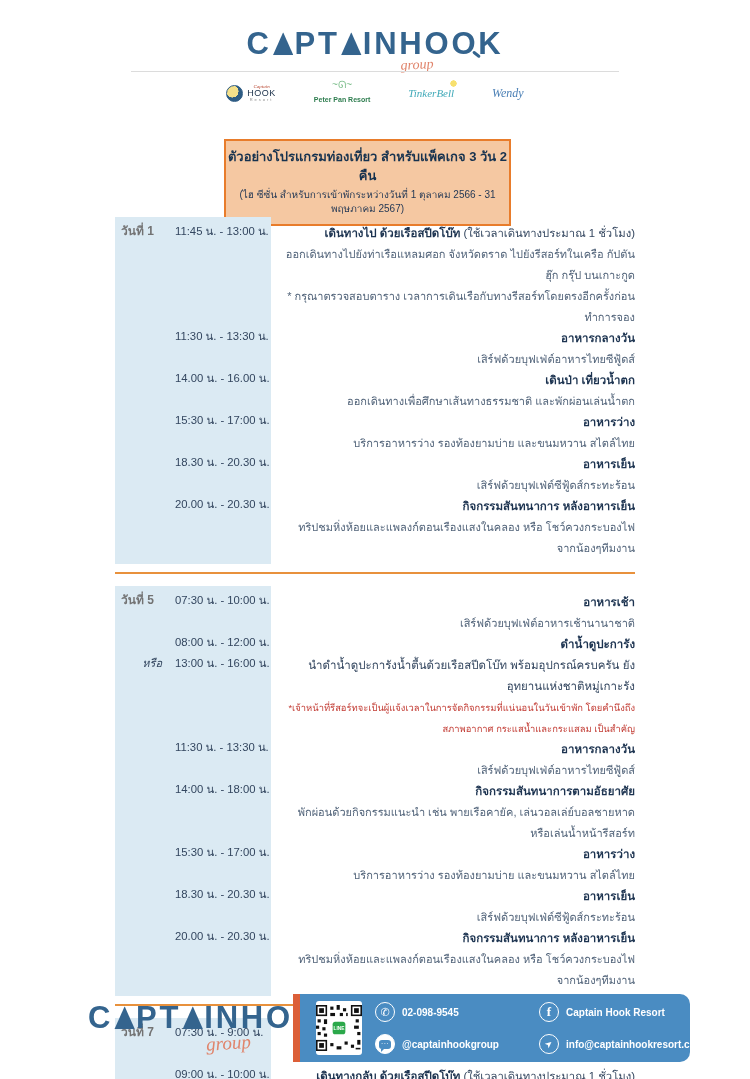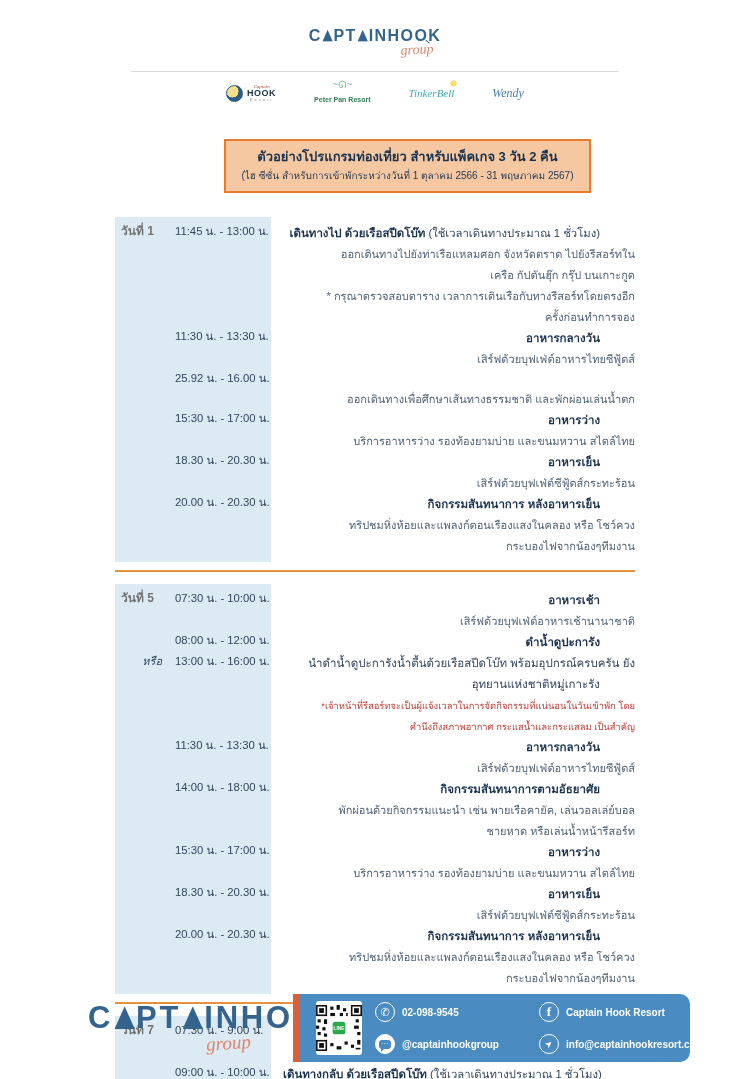--- a/index.html
+++ b/index.html
@@ -10,64 +10,64 @@
   
   .logo { color:#34648E; font-weight:bold; letter-spacing:0.09em; white-space:nowrap; line-height:1; }
   .logo .tri { display:inline-block; width:0.66em; height:0.74em; background:#34648E;
                clip-path:polygon(50% 0,100% 100%,0 100%); margin:0 0.04em; transform:translateY(0.04em); }
   .logo .ohook { position:relative; display:inline-block; }
   .logo .ohook::after { content:""; position:absolute; right:-0.10em; bottom:0.10em; width:0.30em; height:0.09em;
                background:#34648E; transform:rotate(38deg); border-radius:0.05em; }
   .logo-sub { font-family:"Liberation Serif","DejaVu Serif",serif; font-style:italic; color:#E0846B; }
 
   .header-logo { position:absolute; top:28px; left:0; right:0; text-align:center; }
-  .header-logo .logo { font-size:16px; }
+  .header-logo .logo { font-size:31px; }
   .header-logo .logo-sub { font-size:14px; margin:-2px 0 0 84px; transform:rotate(-3deg); }
 
   .header-divider { position:absolute; top:71px; left:131px; width:488px; height:1px; background:#DCDCDC; }
 
   
   .brands { position:absolute; top:78px; left:0; right:0; height:30px;
             display:flex; justify-content:center; align-items:center; gap:38px; }
   .brand { display:flex; align-items:center; gap:4px; }
   .bh-circle { width:17px; height:17px; border-radius:50%;
             background:radial-gradient(circle at 35% 35%, #F4E08A 0 45%, #2E5C84 46% 100%); border:1px solid #2E5C84; }
   .bh-text { text-align:center; line-height:1; }
   .bh-text .t1 { font-family:"Liberation Serif",serif; font-style:italic; font-size:5px; color:#B8452F; display:block; }
-  .bh-text .t2 { font-size:9px; font-weight:bold; color:#20354E; display:block; letter-spacing:0.5px; }
+  .bh-text .t2 { font-size:9px; font-weight:normal; color:#20354E; display:block; letter-spacing:0.5px; }
   .bh-text .t3 { font-size:4px; color:#8A8A8A; display:block; letter-spacing:2px; }
   .brand-pp { text-align:center; line-height:1; }
   .brand-pp .squig { display:block; color:#7FBF8E; font-size:10px; line-height:8px; }
   .brand-pp .t { font-size:7px; font-weight:bold; color:#2E7D4F; }
   .brand-tb { position:relative; font-family:"Liberation Serif",serif; font-style:italic; font-size:11px; color:#3FA9B8; }
   .brand-tb .spark { position:absolute; top:-7px; right:-3px; width:7px; height:7px; border-radius:50%;
             background:radial-gradient(circle,#F7E06E 0 60%, rgba(247,224,110,0) 70%); }
   .brand-wd { font-family:"Liberation Serif",serif; font-style:italic; font-size:12px; color:#4A7FB5;justify-content:flex-end; }
 
   
-  .title-banner { position:absolute; top:139px; left:224px; width:367px; border:2px solid #E87C2B;
+  .title-banner { position:absolute; top:139px; left:224px; width:287px; border:2px solid #E87C2B;
             background:#F5C8A2; text-align:center; padding:7px 0 8px; }
   .title-banner .l1 { font-size:13px; font-weight:bold; color:#16324F; line-height:1.45; }
   .title-banner .l2 { font-size:10px; color:#1F3553; margin-top:2px; line-height:1.4; }
 
   
   .schedule-wrap { position:absolute; top:217px; left:115px; width:520px; }
   .day-block { position:relative; padding:5px 0 6px; }
   .day-bg { position:absolute; left:0; top:0; bottom:0; width:156px; background:#DBEAF3; }
   .events { position:relative; }
   .line { display:grid; grid-template-columns:52px 104px 1fr; min-height:19px; line-height:19px; align-items:start; }
   .c1 { display:flex; justify-content:space-between; padding:0 5px 0 6px; }
   .day-label { font-size:12px; font-weight:bold; color:#737373; }
   .prefix { font-size:11px; font-style:italic; color:#33465F; }
   .time { font-size:11.3px; color:#33465F; padding-left:8px; white-space:nowrap; }
   .c3 { padding-left:12px;text-align:right; }
   .etitle { font-size:11.5px; font-weight:bold; color:#1C3350; }
   .etitle.plain { font-weight:normal; color:#33465F; }
   .esuffix { font-size:11.3px; font-weight:normal; color:#33465F; }
-  .desc { font-size:11px; color:#52647A;margin-left:35px; }
+  .desc { font-size:11px; color:#52647A; }
   .desc.red { font-size:9.4px; color:#C23A32; }
   .day-sep { height:2px; background:#E8913C; margin:8px 0 12px; }
 
   
   .footer { position:absolute; top:994px; left:0; width:750px; height:70px; }
   .f-logo { position:absolute; left:88px; top:8px; }
   .f-logo .logo { font-size:31px; }
   .f-logo .logo-sub { font-size:19px; margin:-4px 0 0 118px; transform:rotate(-4deg); display:block; }
   .f-stripe { position:absolute; left:293px; top:0; width:7px; height:68px; background:#DC5F38; }
   .f-bar { position:absolute; left:300px; top:0; width:390px; height:68px; background:#4A8CC2;
@@ -177,21 +177,22 @@
               </span>
     <span class="c2 time"></span>
     <span class="c3"><b class="etitle"></b><span class="esuffix"></span><span class="desc">เสิร์ฟด้วยบุฟเฟ่ต์อาหารไทยซีฟู้ดส์</span></span>
   </div>
 
   <div class="line">
     <span class="c1">
                 <b class="day-label"></b>
                 <i class="prefix"></i>
               </span>
-    <span class="c2 time">25.92 น. - 16.00 น.</span>
+    <span class="c2 time">14.00 น. - 16.00 น.</span>
+    <span class="c3"><b class="etitle">เดินป่า เที่ยวน้ำตก</b><span class="esuffix"></span><span class="desc"></span></span>
   </div>
 
   <div class="line">
     <span class="c1">
                 <b class="day-label"></b>
                 <i class="prefix"></i>
               </span>
     <span class="c2 time"></span>
     <span class="c3"><b class="etitle"></b><span class="esuffix"></span><span class="desc">ออกเดินทางเพื่อศึกษาเส้นทางธรรมชาติ และพักผ่อนเล่นน้ำตก</span></span>
   </div>

